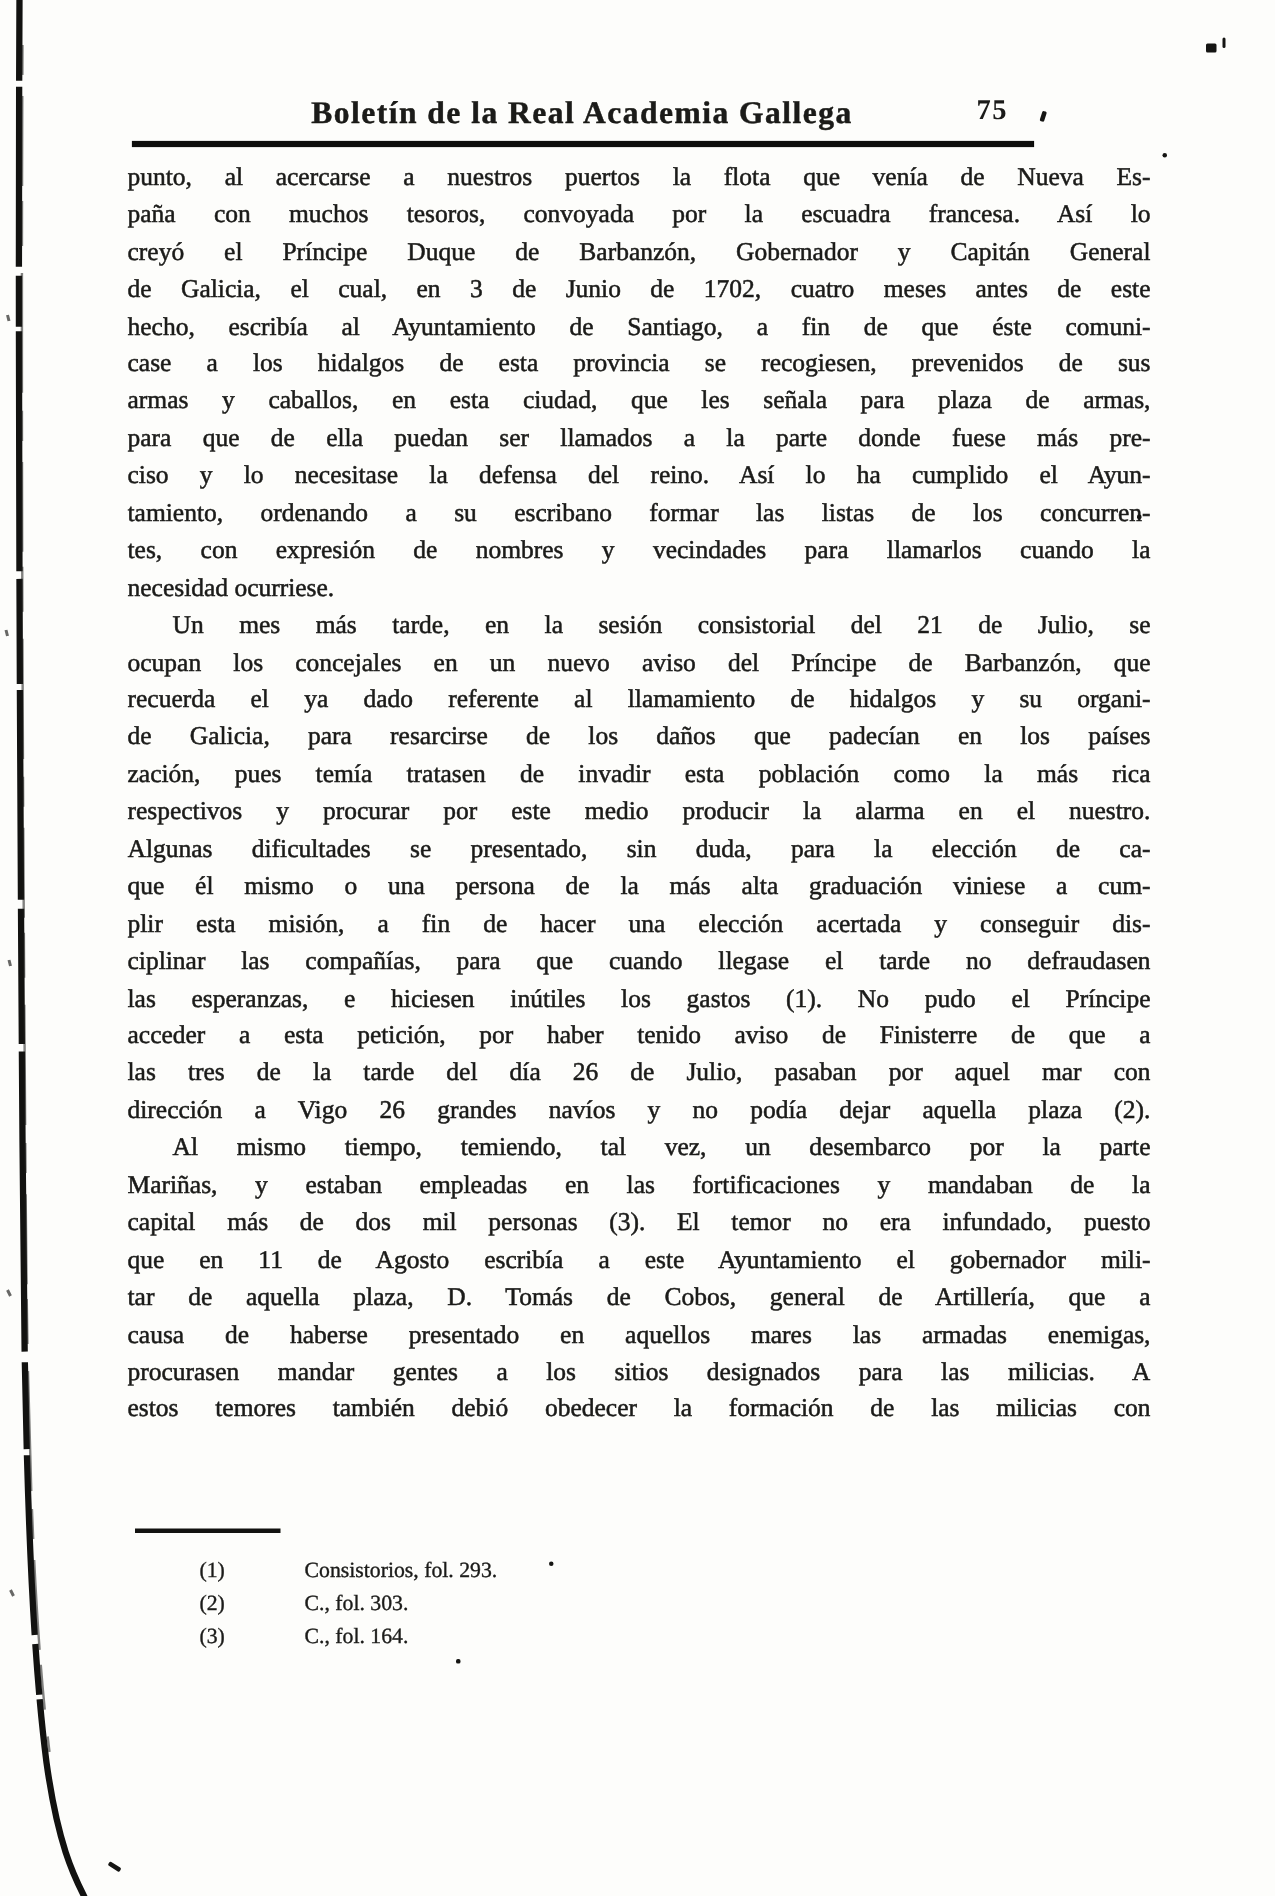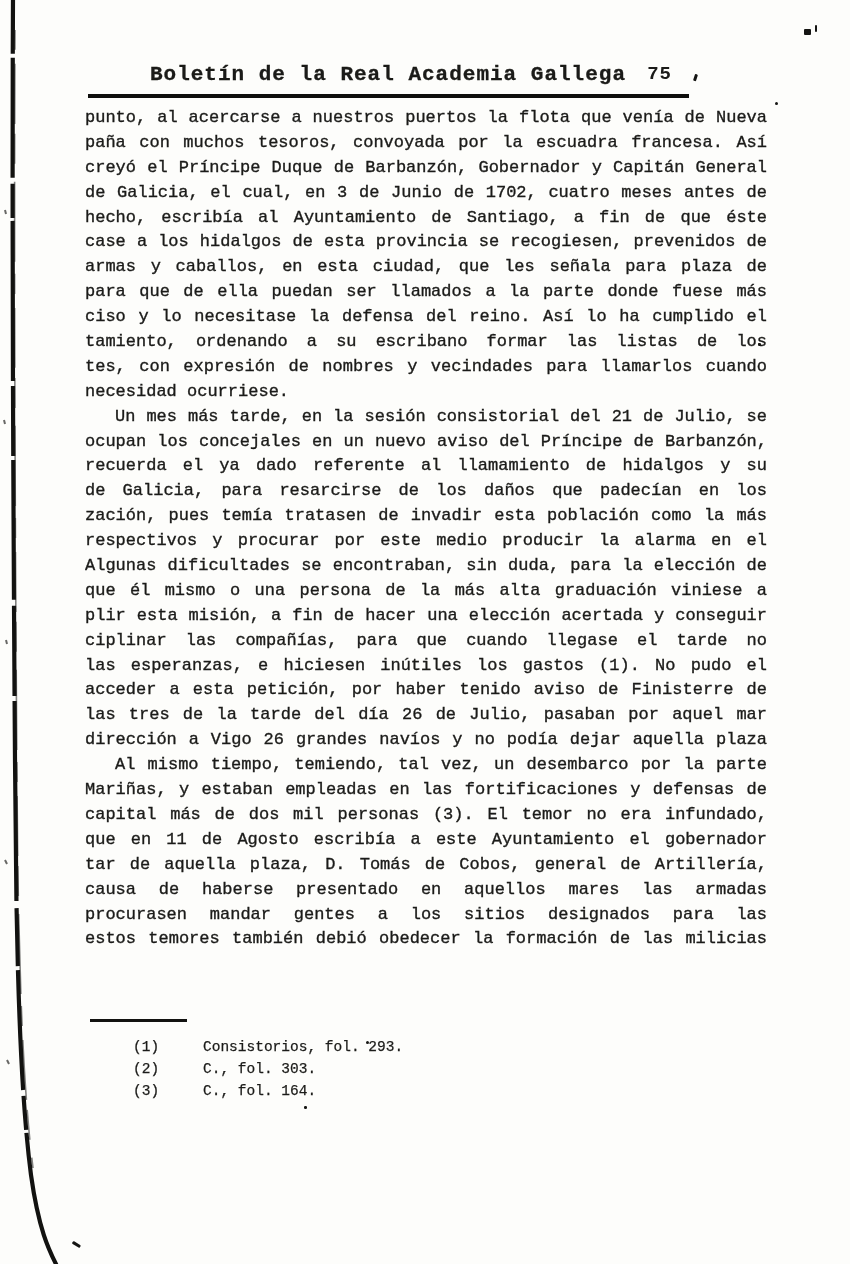--- a/index.html
+++ b/index.html
@@ -2,21 +2,21 @@
 <html><head>
 <meta charset="utf-8">
 <style>
   html, body { margin: 0; padding: 0; background: #ffffff; }
   .page {
     position: relative;
     width: 850px;
     height: 1264px;
     background: #fdfdfb;
     overflow: hidden;
-    font-family: Liberation Mono, monospace;
+    font-family: Liberation Serif, serif;
     color: #1b1b19;
   }
 
   
   .header {
     position: absolute;
     left: 88px;
     top: 60px;
     width: 600px;
     height: 40px;
@@ -129,32 +129,32 @@
         <span class="line justified">tes, con expresión de nombres y vecindades para llamarlos cuando la</span>
         <span class="line justified short-last">necesidad ocurriese.</span>
       </p>
       <p class="paragraph indent-first">
         <span class="line justified">Un mes más tarde, en la sesión consistorial del 21 de Julio, se</span>
         <span class="line justified">ocupan los concejales en un nuevo aviso del Príncipe de Barbanzón, que</span>
         <span class="line justified">recuerda el ya dado referente al llamamiento de hidalgos y su organi-</span>
         <span class="line justified">de Galicia, para resarcirse de los daños que padecían en los países</span>
         <span class="line justified">zación, pues temía tratasen de invadir esta población como la más rica</span>
         <span class="line justified">respectivos y procurar por este medio producir la alarma en el nuestro.</span>
-        <span class="line justified">Algunas dificultades se encontraban, sin duda, para la elección de ca-</span>
+        <span class="line justified">Algunas dificultades se presentado, sin duda, para la elección de ca-</span>
         <span class="line justified">que él mismo o una persona de la más alta graduación viniese a cum-</span>
         <span class="line justified">plir esta misión, a fin de hacer una elección acertada y conseguir dis-</span>
         <span class="line justified">ciplinar las compañías, para que cuando llegase el tarde no defraudasen</span>
         <span class="line justified">las esperanzas, e hiciesen inútiles los gastos (1). No pudo el Príncipe</span>
         <span class="line justified">acceder a esta petición, por haber tenido aviso de Finisterre de que a</span>
         <span class="line justified">las tres de la tarde del día 26 de Julio, pasaban por aquel mar con</span>
         <span class="line justified">dirección a Vigo 26 grandes navíos y no podía dejar aquella plaza (2).</span>
       </p>
       <p class="paragraph indent-first">
         <span class="line justified">Al mismo tiempo, temiendo, tal vez, un desembarco por la parte</span>
-        <span class="line justified">Mariñas, y estaban empleadas en las fortificaciones y defensas de la</span>
+        <span class="line justified">Mariñas, y estaban empleadas en las fortificaciones y mandaban de la</span>
         <span class="line justified">capital más de dos mil personas (3). El temor no era infundado, puesto</span>
         <span class="line justified">que en 11 de Agosto escribía a este Ayuntamiento el gobernador mili-</span>
         <span class="line justified">tar de aquella plaza, D. Tomás de Cobos, general de Artillería, que a</span>
         <span class="line justified">causa de haberse presentado en aquellos mares las armadas enemigas,</span>
         <span class="line justified">procurasen mandar gentes a los sitios designados para las milicias. A</span>
         <span class="line justified">estos temores también debió obedecer la formación de las milicias con</span>
       </p>
     </div>
 
   <div class="fn-rule"></div>

